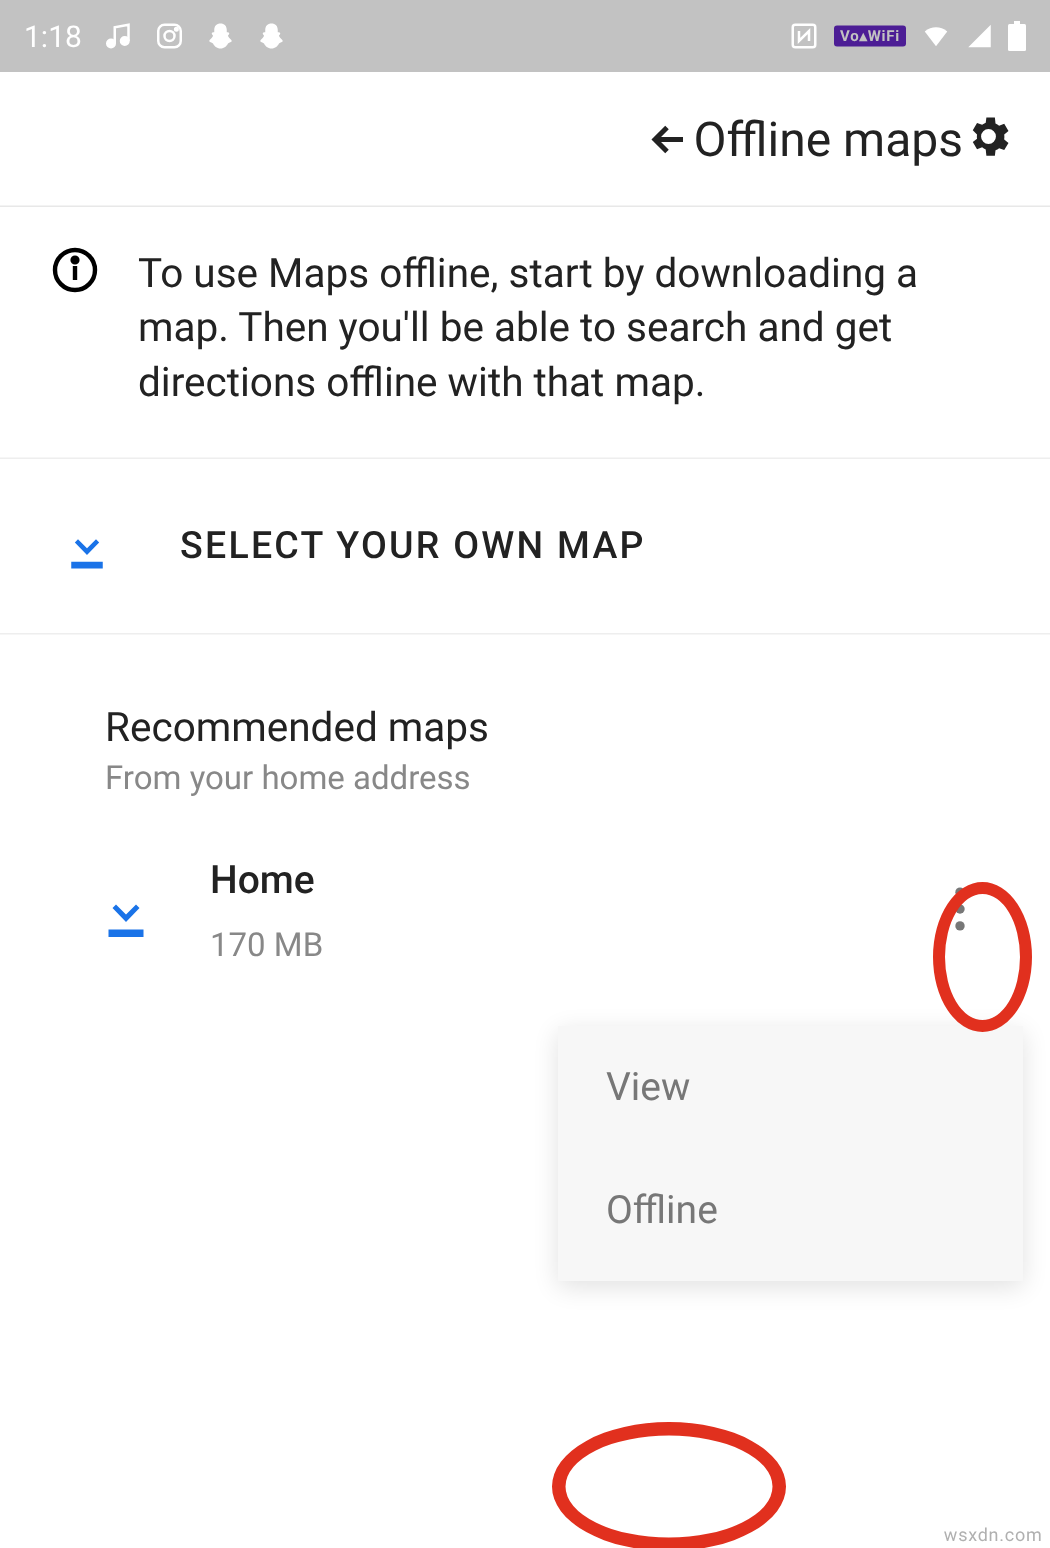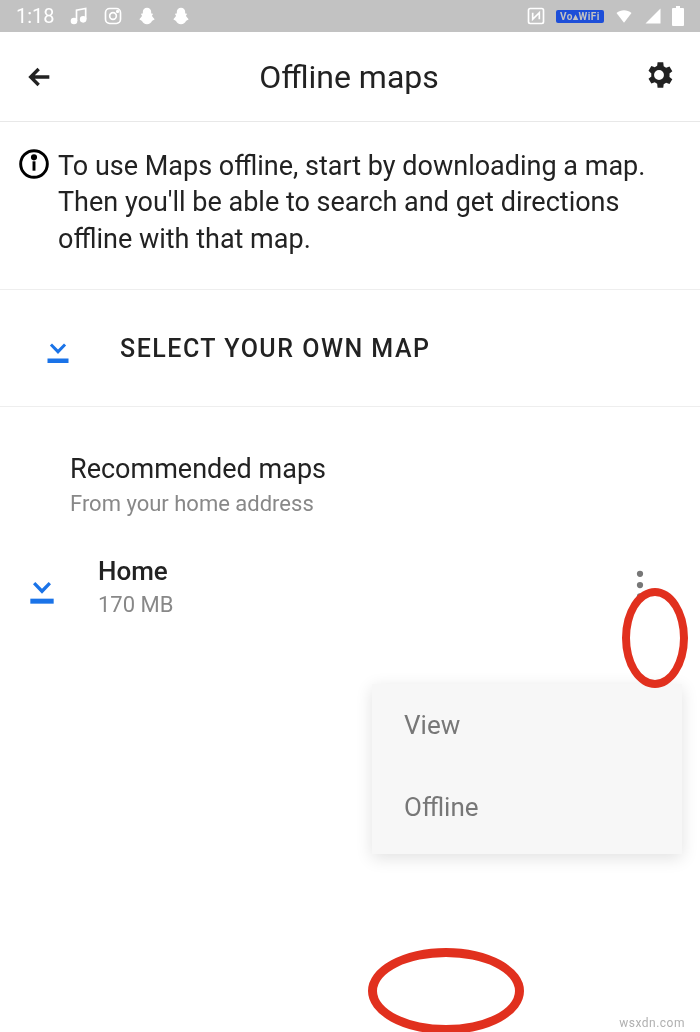--- a/index.html
+++ b/index.html
@@ -5,72 +5,72 @@
     * { margin: 0; padding: 0; box-sizing: border-box; }
     body {
       width: 700px;
       height: 1032px;
       font-family: 'Roboto', 'Helvetica Neue', Arial, sans-serif;
       background: #fff;
       position: relative;
       overflow: hidden;
     }
     .status-bar {
-      height: 32px;
+      height: 48px;
       background: #c2c2c2;
       display: flex;
       align-items: center;
       justify-content: space-between;
       padding: 0 16px;
       color: #fff;
     }
     .status-left { display: flex; align-items: center; gap: 14px; }
     .status-right { display: flex; align-items: center; gap: 10px; }
     .status-time { font-size: 20px; font-weight: 400; }
     .status-icon { display: inline-flex; }
     .appbar {
       height: 90px;
       display: flex;
       align-items: center;
-      justify-content: space-between;
+      justify-content: flex-end;
       padding: 0 24px;
       border-bottom: 1px solid #e8e8e8;
     }
     .appbar-title { font-size: 32px; color: #222; font-weight: 400; }
     .info-block {
       display: flex;
-      padding: 26px 30px 32px 18px;
-      gap: 8px;
+      padding: 26px 30px 32px 34px;
+      gap: 26px;
       border-bottom: 1px solid #eee;
     }
     .info-text { font-size: 27px; line-height: 1.35; color: #222; }
     .select-row {
       display: flex;
       align-items: center;
       gap: 44px;
       padding: 40px 40px 40px 40px;
       border-bottom: 1px solid #eee;
     }
     .select-label { font-size: 25px; letter-spacing: 1.5px; color: #222; font-weight: 500; }
     .section {
       padding: 46px 30px 10px 30px;
       margin-left: 40px;
     }
     .section-title { font-size: 27px; color: #222; font-weight: 400; }
     .section-sub { font-size: 22px; color: #888; margin-top: 6px; }
     .map-row {
       display: flex;
       align-items: center;
-      padding: 30px 40px 20px 22px;
+      padding: 30px 40px 20px 64px;
       gap: 36px;
       position: relative;
     }
     .map-info { flex: 1; }
     .map-name { font-size: 26px; color: #222; font-weight: 500; }
-    .map-size { font-size: 22px; color: #888; margin-top: 6px; }
+    .map-size { font-size: 22px; color: #888; margin-top: 16px; }
     .more-btn {
       width: 40px; height: 40px;
       display: flex; align-items: center; justify-content: center;
       background: transparent; border: none; cursor: pointer;
       position: relative; z-index: 3;
     }
     .menu {
       position: absolute;
       right: 18px;
       top: 684px;
@@ -91,28 +91,28 @@
       border: 8px solid #e1301e;
       border-radius: 50%;
       z-index: 5;
       pointer-events: none;
     }
     .circle-1 { width: 66px; height: 100px; right: 12px; top: 588px; }
     .circle-2 { width: 156px; height: 86px; left: 368px; top: 948px; border-width: 9px; }
     .download-icon svg { display: block; }
     .watermark {
       position: absolute;
-      right: 15px;
+      right: 5px;
       bottom: 2px;
       font-size: 12px;
       color: #b0b0b0;
       letter-spacing: 0.5px;
     }
     .vowifi-badge {
-      background: #1d4ed8;
+      background: #4c1d95;
       color: #c2c2c2;
       font-size: 10px;
       font-weight: 700;
       padding: 1px 4px;
       border-radius: 2px;
       letter-spacing: 0.5px;
     }
   </style>
 </head>
 <body>

